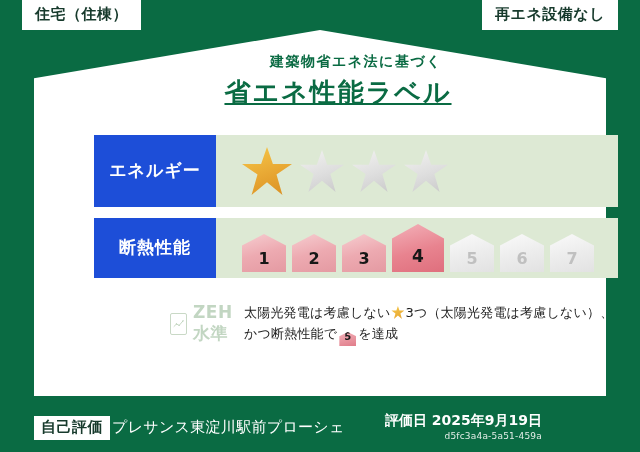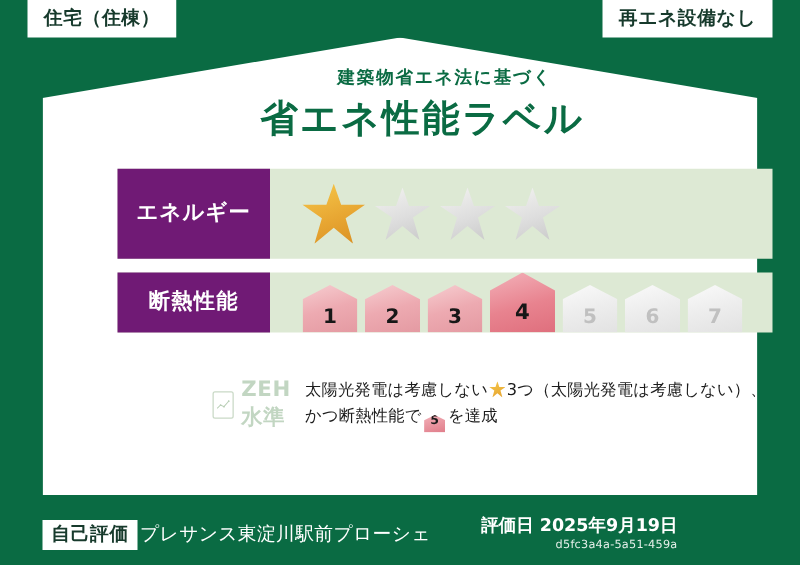--- a/index.html
+++ b/index.html
@@ -70,41 +70,42 @@
     font-weight: bold;
     letter-spacing: 1.5px;
   }
   .heading-main {
     position: absolute;
     top: 45px;
     left: 0;
     width: 536px;
     text-align: center;
     color: #0a6b43;
-    font-size: 30px;
+    font-size: 26px;
     font-weight: bold;
     letter-spacing: 2px;
+    text-decoration: underline;
   }
 
   
   .row {
     position: absolute;
     left: 24px;
     width: 524px;
     height: 72px;
     background: #dde9d4;
     display: flex;
     align-items: stretch;
   }
   .row.energy { top: 105px; }
-  .row.insulation { top: 188px; height: 48px; text-align: right; }
+  .row.insulation { top: 188px; height: 60px; text-align: right; }
 
   .row-label {
     width: 122px;
-    background: #701a75;
+    background: #1d4ed8;
     color: #ffffff;
     font-weight: bold;
     font-size: 17px;
     letter-spacing: 1px;
     display: flex;
     flex-direction: column;
     align-items: center;
     justify-content: center;
     line-height: 1.25;
     flex: 0 0 122px;

